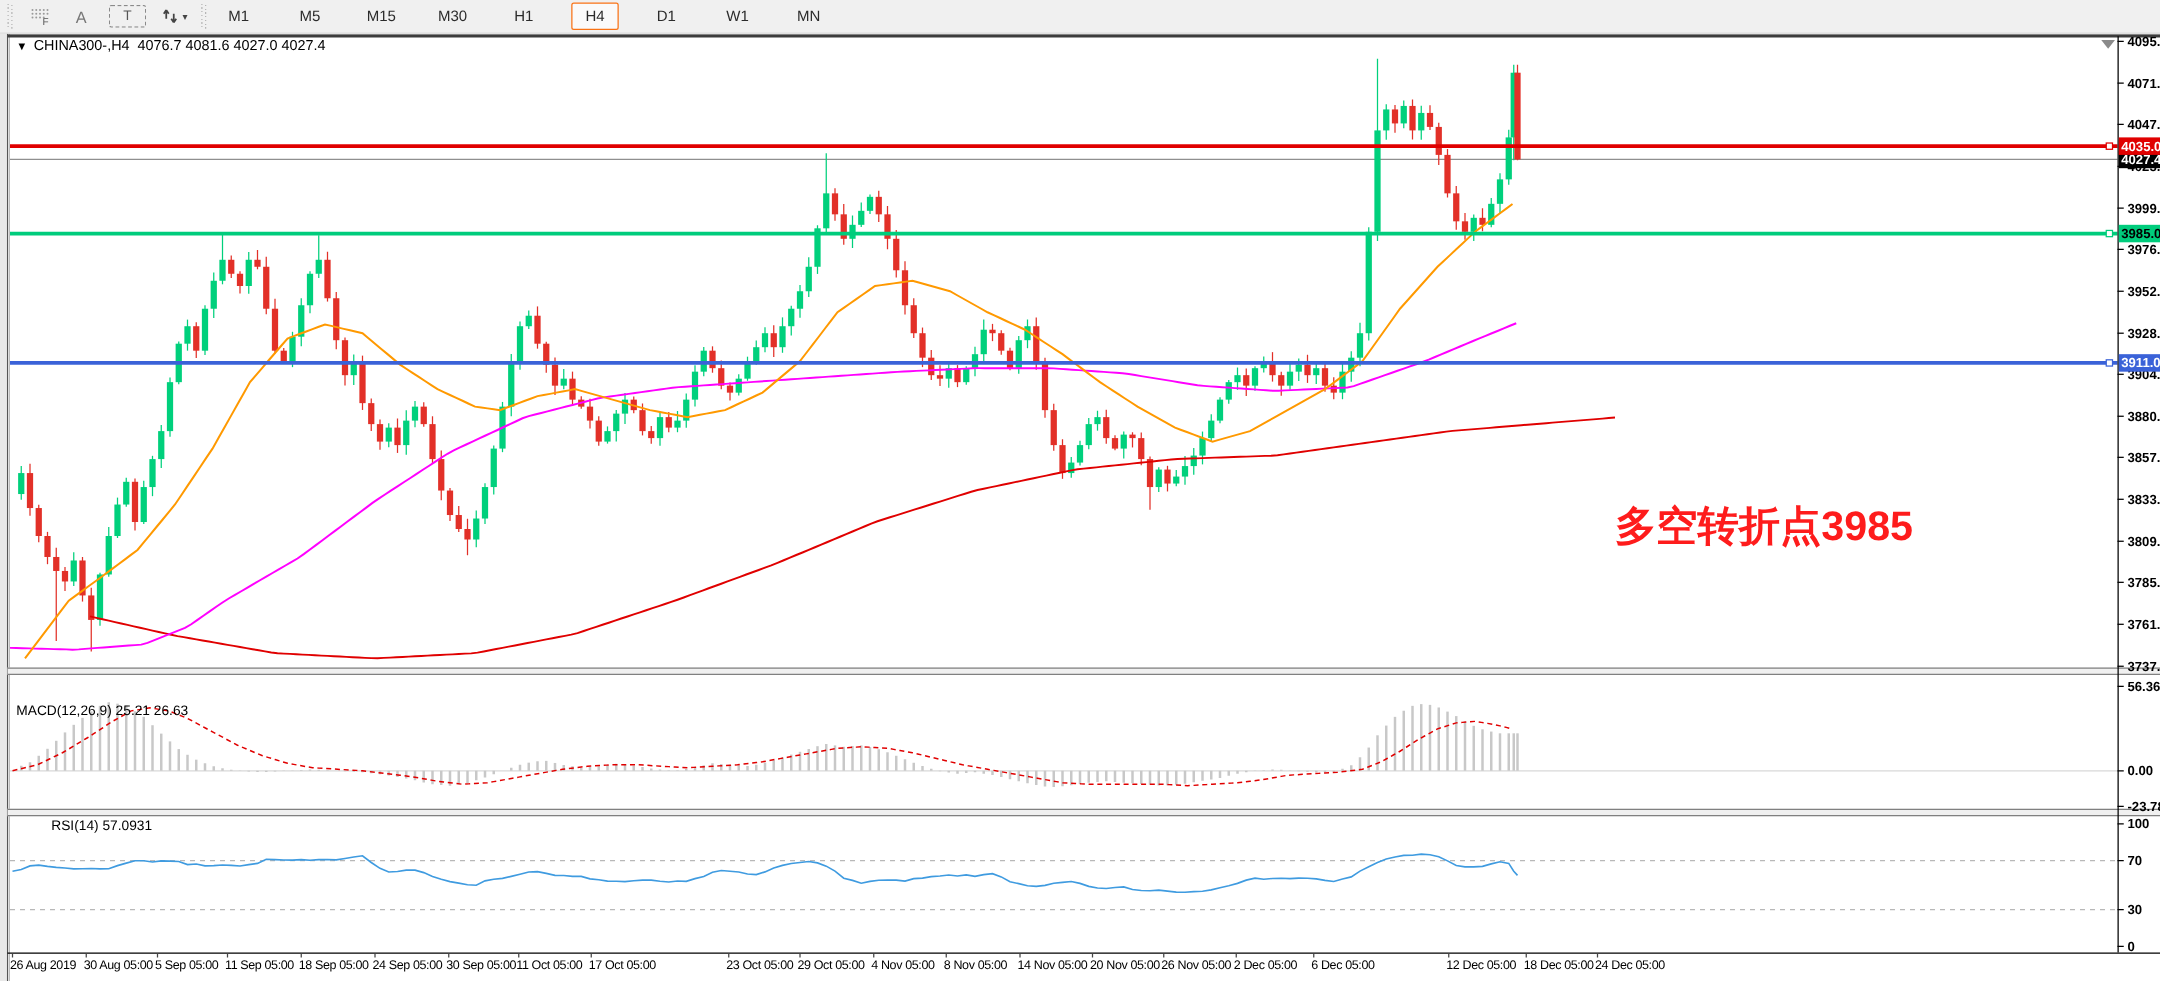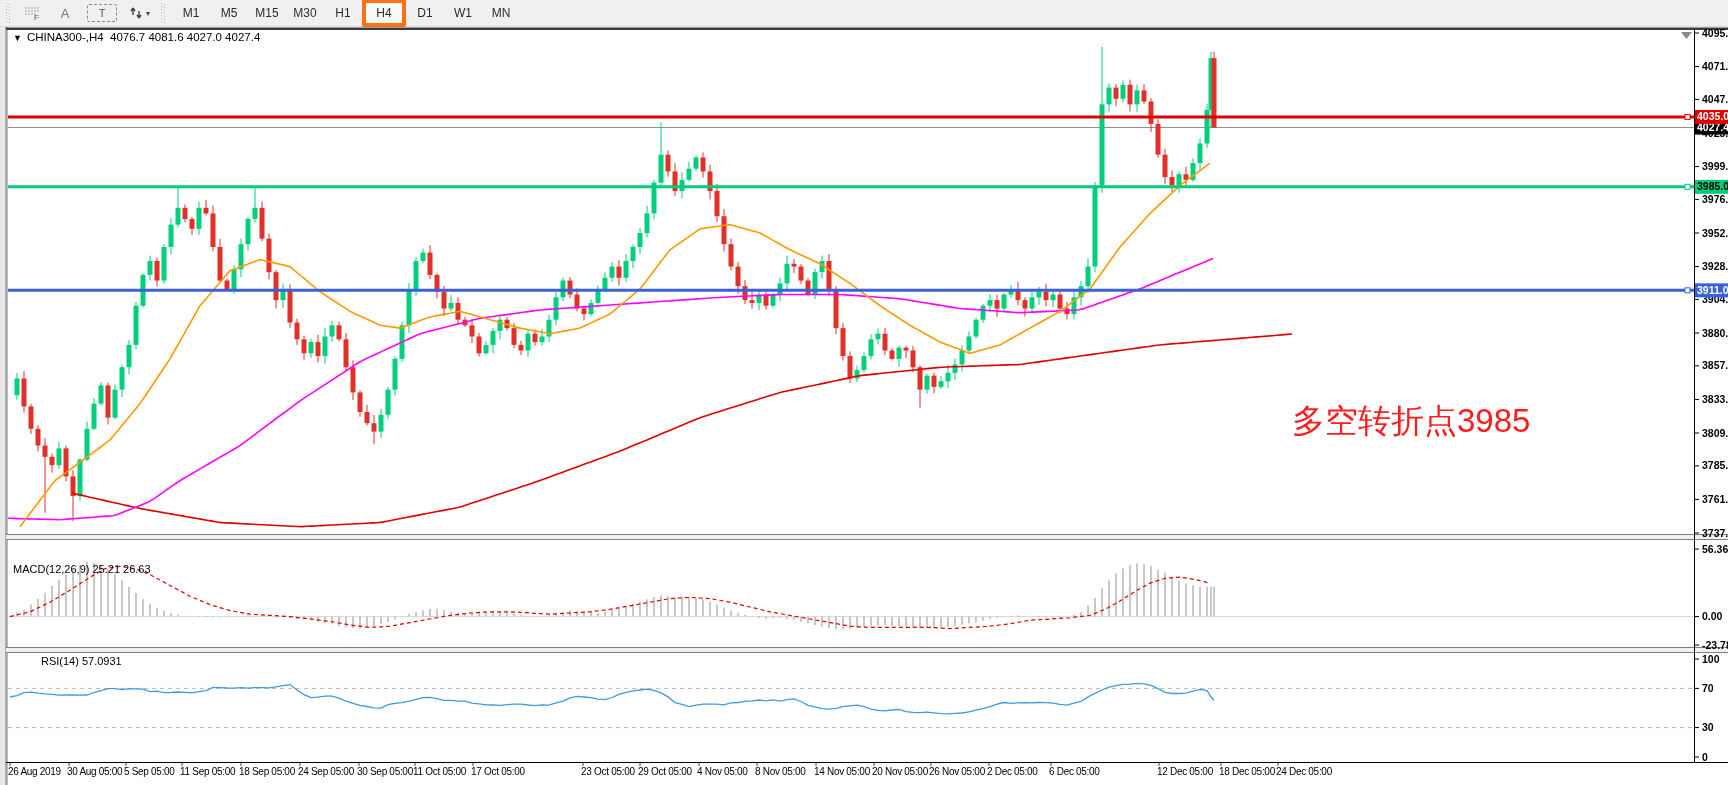--- a/index.html
+++ b/index.html
@@ -10,29 +10,29 @@
            background:#f0f0f0;border-bottom:1px solid #dcdcdc;
            display:flex;align-items:center;gap:3px;padding-left:3px;box-sizing:border-box;}
   .grip{width:5px;height:20px;margin:0 3px;
         background-image:repeating-linear-gradient(to bottom,#b5b5b5 0 1px,transparent 1px 3px),
                          repeating-linear-gradient(to bottom,#b5b5b5 0 1px,transparent 1px 3px);
         background-size:1px 100%,1px 100%;background-position:0 0,3px 1px;background-repeat:no-repeat;}
   .tb-btn{height:20px;min-width:24px;padding:0 6px;display:flex;align-items:center;justify-content:center;
           font-size:12px;color:#2b2b2b;border:1px solid transparent;border-radius:2px;cursor:default;}
   .tb-btn.icon{min-width:20px;padding:0 4px;}
   .tb-btn.dashed{border:1px dashed #8a8a8a;min-width:16px;height:16px;margin:0 4px;font-size:11px;}
-  .tb-btn.active{background:#fafafa;border:4px solid #f97316;}
+  .tb-btn.active{background:#fafafa;border:1px solid #f97316;}
   .caret{font-size:8px;color:#444;margin-left:3px;}
-  .tf-group{display:flex;align-items:center;gap:0;}
+  .tf-group{display:flex;align-items:center;gap:19px;}
   
   .symbol-header{position:absolute;left:13px;top:31px;font-size:11.5px;font-weight:normal;color:#000;
                  letter-spacing:0;white-space:nowrap;}
   .symbol-header .dd{font-size:9px;margin-right:5px;}
   .ind-label{position:absolute;font-size:11px;color:#000;white-space:nowrap;}
-  .annotation{position:absolute;white-space:nowrap;font-weight:400;}
+  .annotation{position:absolute;white-space:nowrap;font-weight:700;}
   svg text{font-family:"Liberation Sans",sans-serif;}
 </style>
 </head>
 <body>
 
 <div class="app">
 
   <div class="toolbar">
     <div class="grip"></div>
     <div class="tb-btn icon">

